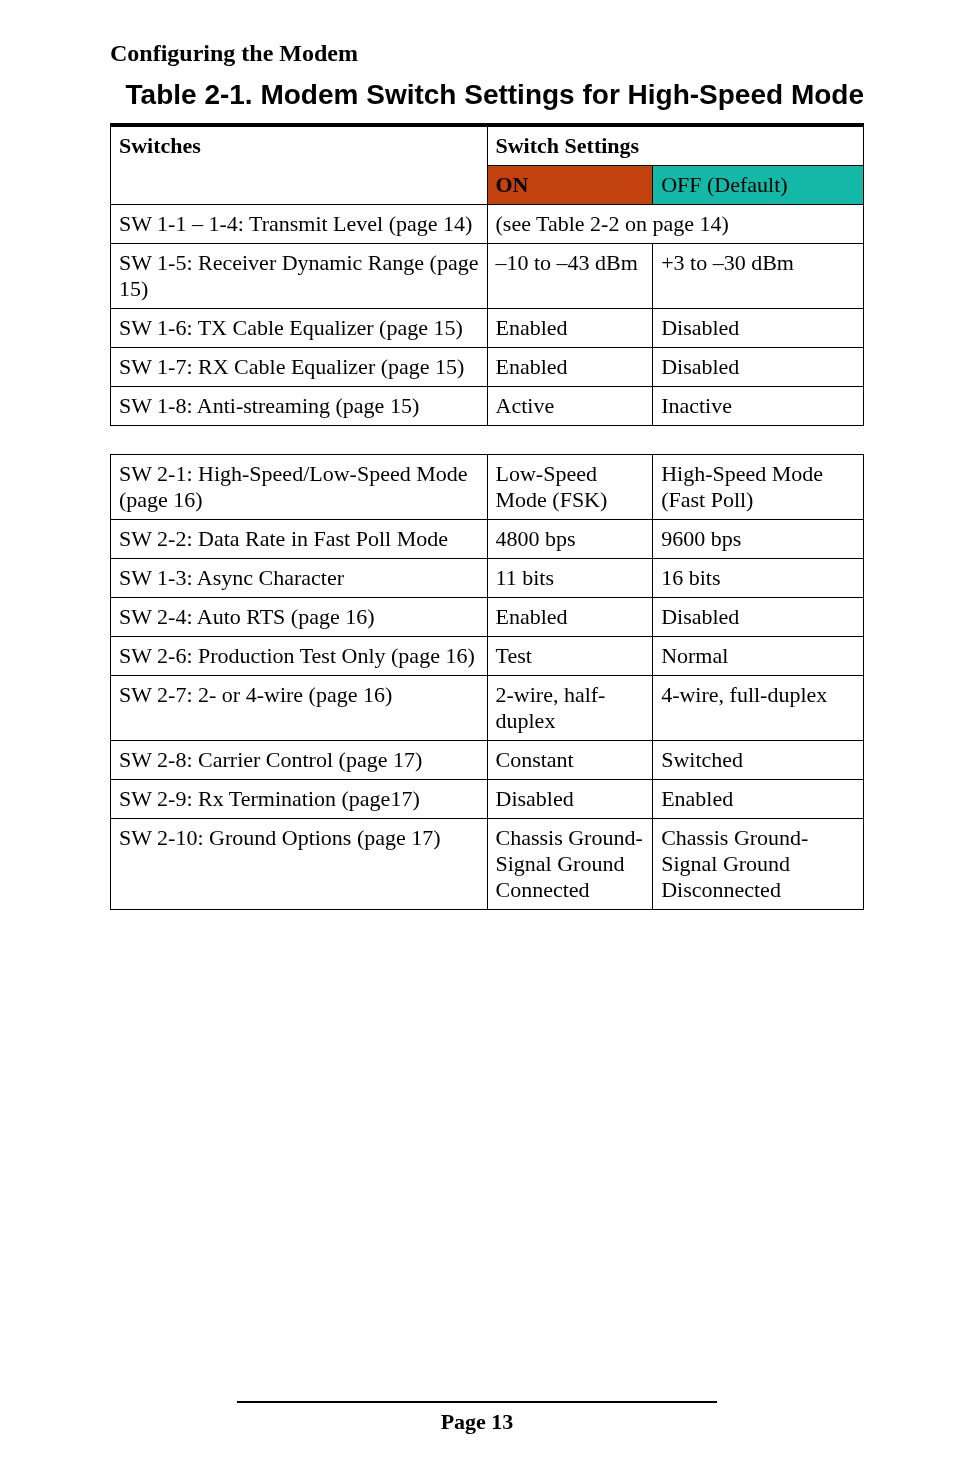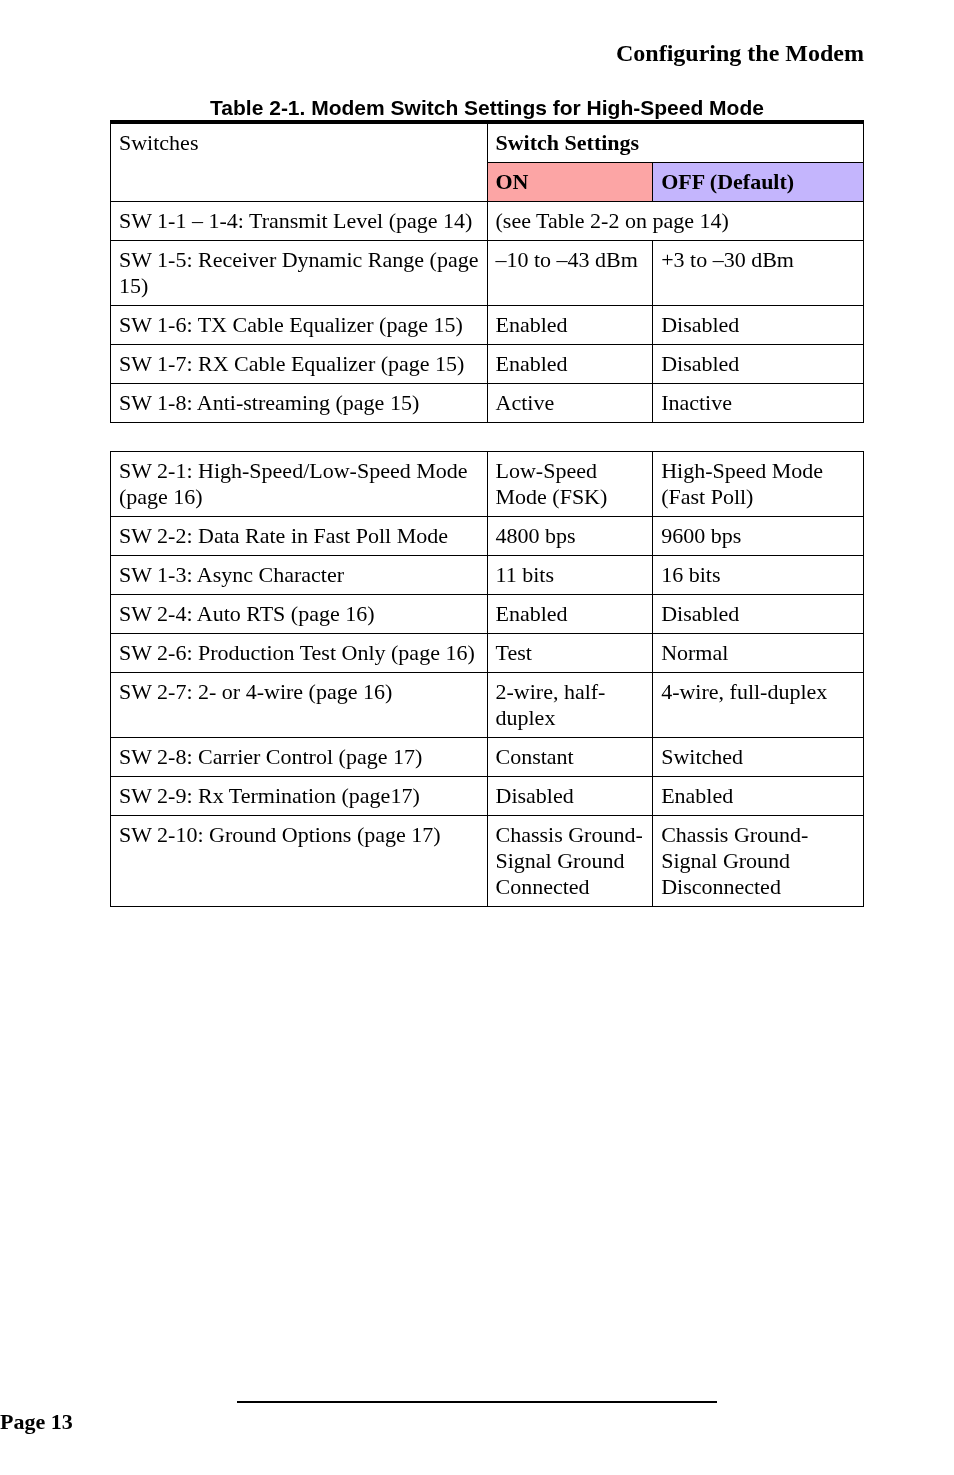--- a/index.html
+++ b/index.html
@@ -10,74 +10,74 @@
     color: #000;
   }
   .page {
     width: 954px;
     min-height: 1475px;
     box-sizing: border-box;
     padding: 40px 90px 30px 110px;
     position: relative;
   }
   .header-title {
-    text-align: right;
     font-weight: bold;
     font-size: 24px;
-    margin-bottom: 29px;
+    margin-bottom: 12px;
   }
   .table-caption {
-    text-align: center;
+    text-align: right;
     font-family: Arial, Helvetica, sans-serif;
     font-weight: bold;
-    font-size: 21px;
+    font-size: 28px;
+    margin-bottom: 12px;
   }
   table.sw {
     border-collapse: collapse;
     width: 100%;
     table-layout: fixed;
     font-size: 22px;
   }
   table.sw th, table.sw td {
     border: 1px solid #000;
     padding: 6px 8px;
     vertical-align: top;
     text-align: left;
   }
   table.sw colgroup col.c1 { width: 50%; }
   table.sw colgroup col.c2 { width: 22%; }
   table.sw colgroup col.c3 { width: 28%; }
   table.t1 { border-top: 4px solid #000; }
   .hdr-switches {
-    font-weight: normal;
+    font-weight: bold;
     border-bottom: 1px solid #000;
     margin-left: 46px;
   }
   .hdr-settings {
     font-weight: bold;
     text-align: center;
   }
   .hdr-on {
     font-weight: bold;
     text-align: center;
-    background: #fca5a5;
+    background: #c2410c;
   }
   .hdr-off {
-    font-weight: bold;
-    background: #c4b5fd;
+    font-weight: normal;
+    background: #14b8a6;
   }
   .center { text-align: center; }
   .reserved-cell { background: #555; }
   .table-gap { height: 28px; }
   .footer {
     position: absolute;
     bottom: 40px;
     left: 0;
     right: 0;
-    text-align: left;
+    text-align: center;
     font-weight: bold;
     font-size: 22px;
   }
   .footer hr {
     width: 480px;
     border: none;
     border-top: 2px solid #000;
     margin: 6px auto;
   }
 </style>

